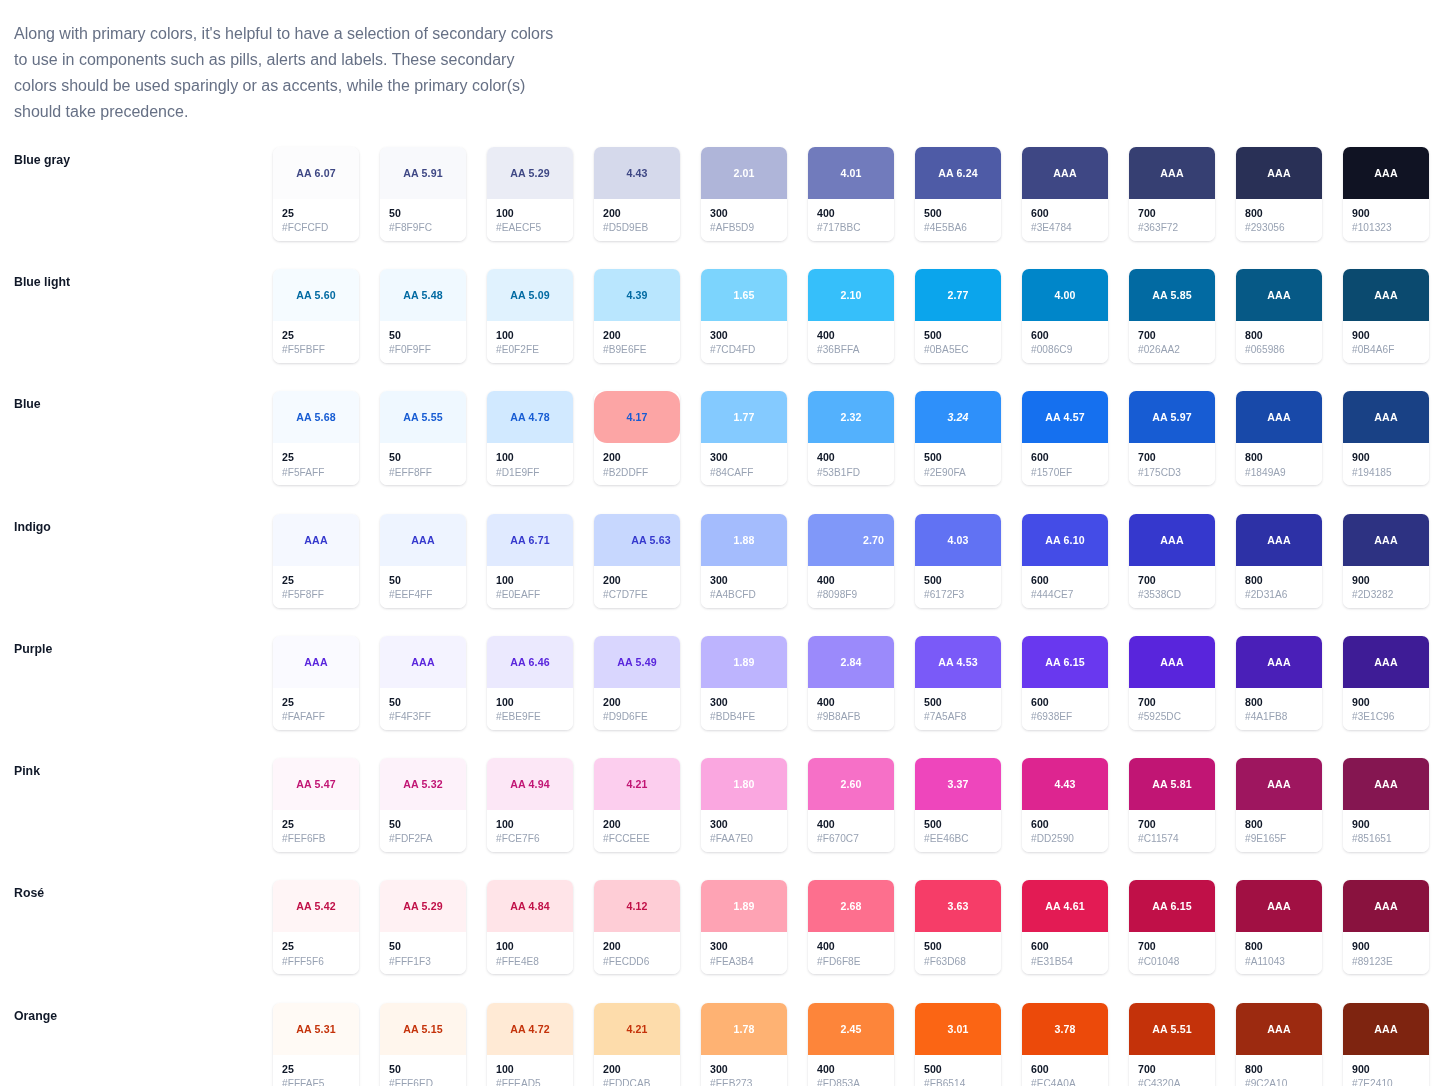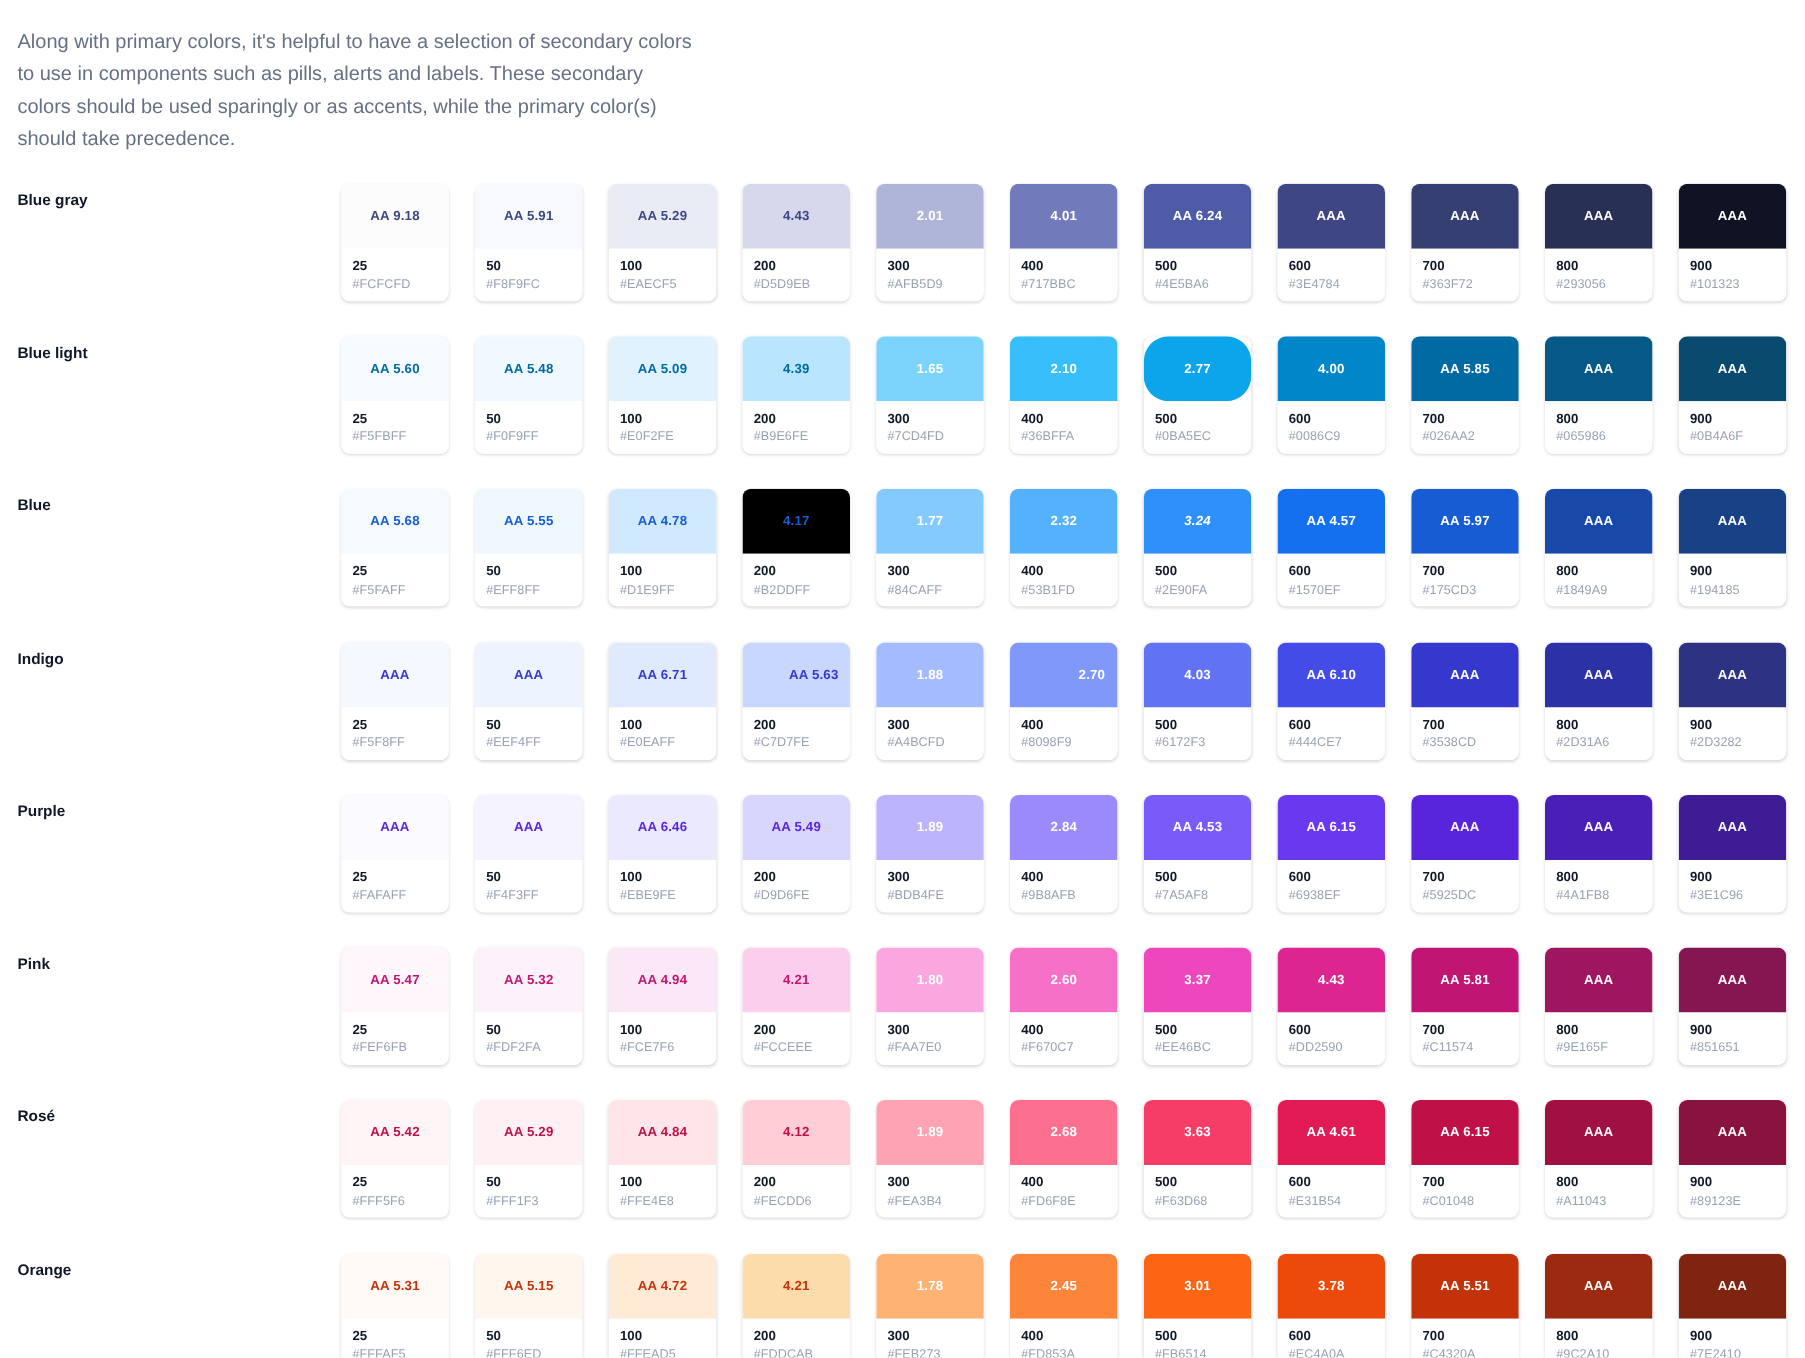--- a/index.html
+++ b/index.html
@@ -110,21 +110,21 @@
   <div class="intro">
     <p class="section-desc">Along with primary colors, it's helpful to have a selection of secondary colors to use in components such as pills, alerts and labels. These secondary colors should be used sparingly or as accents, while the primary color(s) should take precedence.</p>
   </div>
 
   <div class="palette" id="palette-root">
       <div class="palette-row">
         <div class="row-label">Blue gray</div>
         <div class="swatch-strip">
           <div class="swatch-card">
             <div class="swatch-color" style="background: rgb(252, 252, 253); color: rgb(62, 71, 132);">
-              <span>AA 9.18</span>
+              <span>AA 6.07</span>
             </div>
             <div class="swatch-meta">
               <div class="swatch-shade">25</div>
               <div class="swatch-hex">#FCFCFD</div>
             </div>
           </div>
           <div class="swatch-card">
             <div class="swatch-color" style="background: rgb(248, 249, 252); color: rgb(62, 71, 132);">
               <span>AA 5.91</span>
             </div>
@@ -267,21 +267,21 @@
           <div class="swatch-card">
             <div class="swatch-color" style="background: rgb(54, 191, 250); color: rgb(255, 255, 255);">
               <span>2.10</span>
             </div>
             <div class="swatch-meta">
               <div class="swatch-shade">400</div>
               <div class="swatch-hex">#36BFFA</div>
             </div>
           </div>
           <div class="swatch-card">
-            <div class="swatch-color" style="background: rgb(11, 165, 236); color: rgb(255, 255, 255); border-radius: 20px;">
+            <div class="swatch-color" style="background: rgb(11, 165, 236); color: rgb(255, 255, 255);">
               <span>2.77</span>
             </div>
             <div class="swatch-meta">
               <div class="swatch-shade">500</div>
               <div class="swatch-hex">#0BA5EC</div>
             </div>
           </div>
           <div class="swatch-card">
             <div class="swatch-color" style="background: rgb(0, 134, 201); color: rgb(255, 255, 255);">
               <span>4.00</span>
@@ -344,21 +344,21 @@
           <div class="swatch-card">
             <div class="swatch-color" style="background: rgb(209, 233, 255); color: rgb(23, 92, 211);">
               <span>AA 4.78</span>
             </div>
             <div class="swatch-meta">
               <div class="swatch-shade">100</div>
               <div class="swatch-hex">#D1E9FF</div>
             </div>
           </div>
           <div class="swatch-card">
-            <div class="swatch-color" style="background: #000000; color: rgb(23, 92, 211);">
+            <div class="swatch-color" style="background: #fca5a5; color: rgb(23, 92, 211); border-radius: 13px;">
               <span>4.17</span>
             </div>
             <div class="swatch-meta">
               <div class="swatch-shade">200</div>
               <div class="swatch-hex">#B2DDFF</div>
             </div>
           </div>
           <div class="swatch-card">
             <div class="swatch-color" style="background: rgb(132, 202, 255); color: rgb(255, 255, 255);">
               <span>1.77</span>

